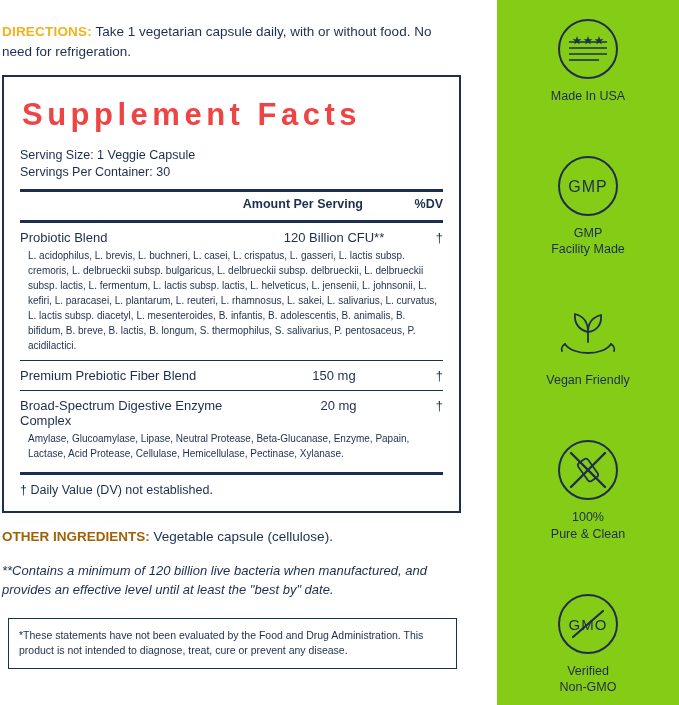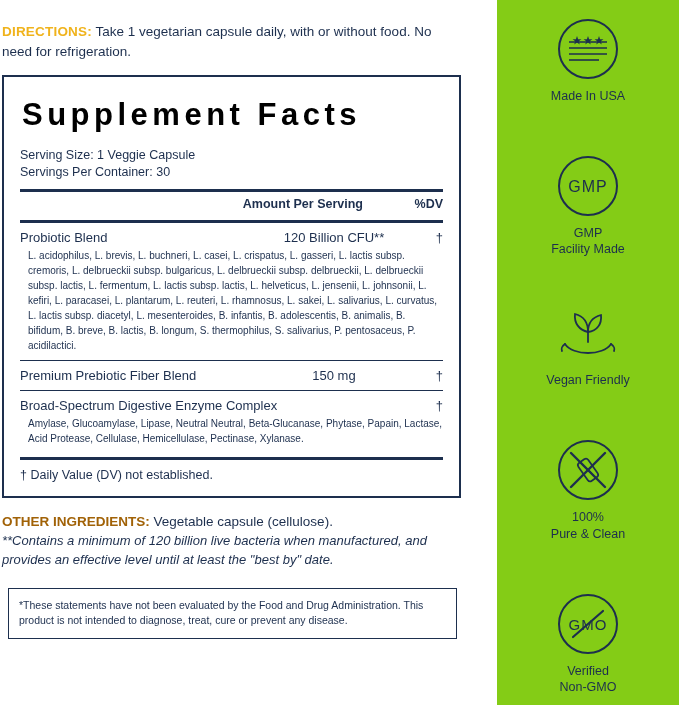--- a/index.html
+++ b/index.html
@@ -55,21 +55,21 @@
   
   .sf-panel {
     border: 2px solid #1d2f4e;
     padding: 14px 16px 12px 16px;
     margin: 0 14px 0 2px;
     background: #fff;
   }
   .sf-title {
     font-size: 31px;
     letter-spacing: 4.5px;
-    color: #000000;
+    color: #ef4444;
     font-weight: bold;
     margin: 6px 0 14px 2px;
   }
   .sf-serving {
     font-size: 12.5px;
     line-height: 1.35;
     margin-bottom: 8px;
   }
   .rule-thick { border-top: 3px solid #1d2f4e; margin: 4px 0 0 0; }
   .rule-thin  { border-top: 1px solid #1d2f4e; margin: 0; }
@@ -108,21 +108,21 @@
   .other {
     font-size: 13.5px;
     margin: 16px 0 0 2px;
     max-width: 470px;
   }
   .other .lbl { color: #a16207; font-weight: bold; }
   .contains {
     font-size: 13px;
     font-style: italic;
     line-height: 1.45;
-    margin: 3px 0 0 2px;
+    margin: 18px 0 0 2px;
     max-width: 455px;
   }
 
   
   .disclaimer {
     border: 1px solid #1d2f4e;
     font-size: 10.5px;
     line-height: 1.5;
     padding: 9px 10px;
     margin: 18px 18px 0 8px;
@@ -186,23 +186,24 @@
         <span class="item-name">Premium Prebiotic Fiber Blend</span>
         <span class="item-amt">150 mg</span>
         <span class="item-dv">†</span>
       </div>
       <div style="height:4px"></div>
 
       <div class="rule-thin"></div>
 
       <div class="item-row">
         <span class="item-name">Broad-Spectrum Digestive Enzyme Complex</span>
+        <span class="item-amt">20 mg</span>
         <span class="item-dv">†</span>
       </div>
-      <div class="sub-list">Amylase, Glucoamylase, Lipase, Neutral Neutral, Beta-Glucanase, Phytase, Papain, Lactase, Acid Protease, Cellulase, Hemicellulase, Pectinase, Xylanase.</div>
+      <div class="sub-list">Amylase, Glucoamylase, Lipase, Neutral Protease, Beta-Glucanase, Enzyme, Papain, Lactase, Acid Protease, Cellulase, Hemicellulase, Pectinase, Xylanase.</div>
 
       <div class="rule-thick"></div>
 
       <div class="footnote">† Daily Value (DV) not established.</div>
     </div>
 
     <p class="other">
       <span class="lbl">OTHER INGREDIENTS:</span><span> Vegetable capsule (cellulose).</span>
     </p>
 

